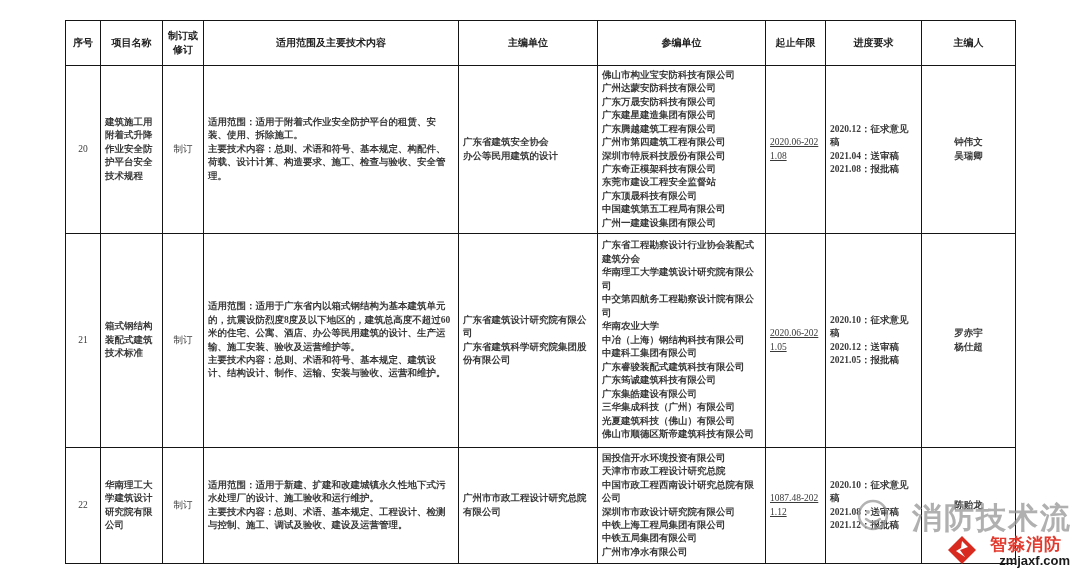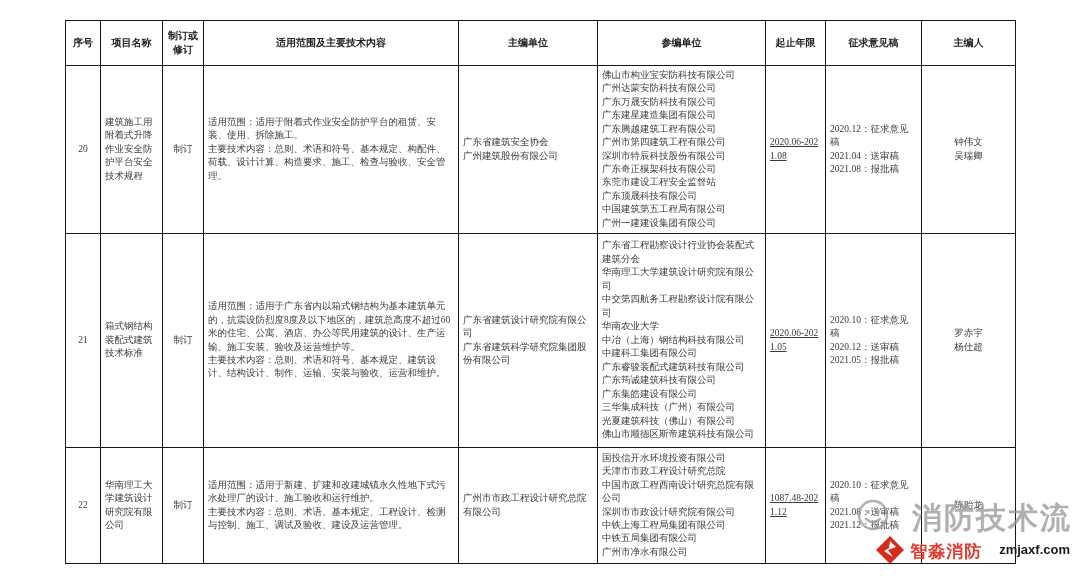--- a/index.html
+++ b/index.html
@@ -29,21 +29,21 @@
   }
   table.std th{
     font-weight:bold;
     text-align:center;
     color:#222;
     height:40px;
     font-size:10px;
   }
   .c-center{text-align:center;}
   .c-left{text-align:left;}
-  .pre{white-space:pre-line;}
+  .pre{white-space:pre-line;font-weight:bold;}
   .wrap-all{word-break:break-all;text-decoration:underline;}
   td.scope{padding:3px 6px;}
   tr.r0{height:168px;}
   tr.r1{height:214px;}
   tr.r2{height:116px;}
 
   
   .wm-gray{
     position:absolute;
     right:8px;top:498px;
@@ -56,21 +56,21 @@
   }
   .wm-gray .bubble{flex:0 0 auto;opacity:.75;}
 
   
   .wm-red{
     position:absolute;
     right:10px;top:535px;
     display:flex;align-items:center;gap:5px;
     pointer-events:none;
   }
-  .wm-red .texts{display:flex;line-height:1.05;}
+  .wm-red .texts{display:flex;flex-direction:column;line-height:1.05;align-items:center;}
   .wm-red .brand{color:#e23a2e;font-weight:bold;font-size:17px;letter-spacing:1px;}
   .wm-red .site{color:#1a1a1a;font-weight:bold;font-size:13px;font-family:"Liberation Sans",sans-serif;margin-left:17px;}
 </style>
 </head>
 <body>
 
 <div class="page">
 
   <table class="std">
     <colgroup>
@@ -86,33 +86,33 @@
     </colgroup>
     <thead>
       <tr>
         <th>序号</th>
         <th>项目名称</th>
         <th>制订或修订</th>
         <th>适用范围及主要技术内容</th>
         <th>主编单位</th>
         <th>参编单位</th>
         <th>起止年限</th>
-        <th>征求意见稿</th>
+        <th>进度要求</th>
         <th>主编人</th>
       </tr>
     </thead>
     <tbody>
       <tr class="r0">
         <td class="c-center">20</td>
         <td class="c-left pre">建筑施工用附着式升降作业安全防护平台安全技术规程</td>
         <td class="c-center">制订</td>
         <td class="c-left pre scope">适用范围：适用于附着式作业安全防护平台的租赁、安装、使用、拆除施工。
 主要技术内容：总则、术语和符号、基本规定、构配件、荷载、设计计算、构造要求、施工、检查与验收、安全管理。</td>
         <td class="c-left pre">广东省建筑安全协会
-广州建筑股份有限公司</td>
+办公等民用建筑的设计</td>
         <td class="c-left pre">佛山市构业宝安防科技有限公司
 广州达蒙安防科技有限公司
 广东万晟安防科技有限公司
 广东建星建造集团有限公司
 广东腾越建筑工程有限公司
 广州市第四建筑工程有限公司
 深圳市特辰科技股份有限公司
 广东奇正模架科技有限公司
 东莞市建设工程安全监督站
 广东顶晟科技有限公司

